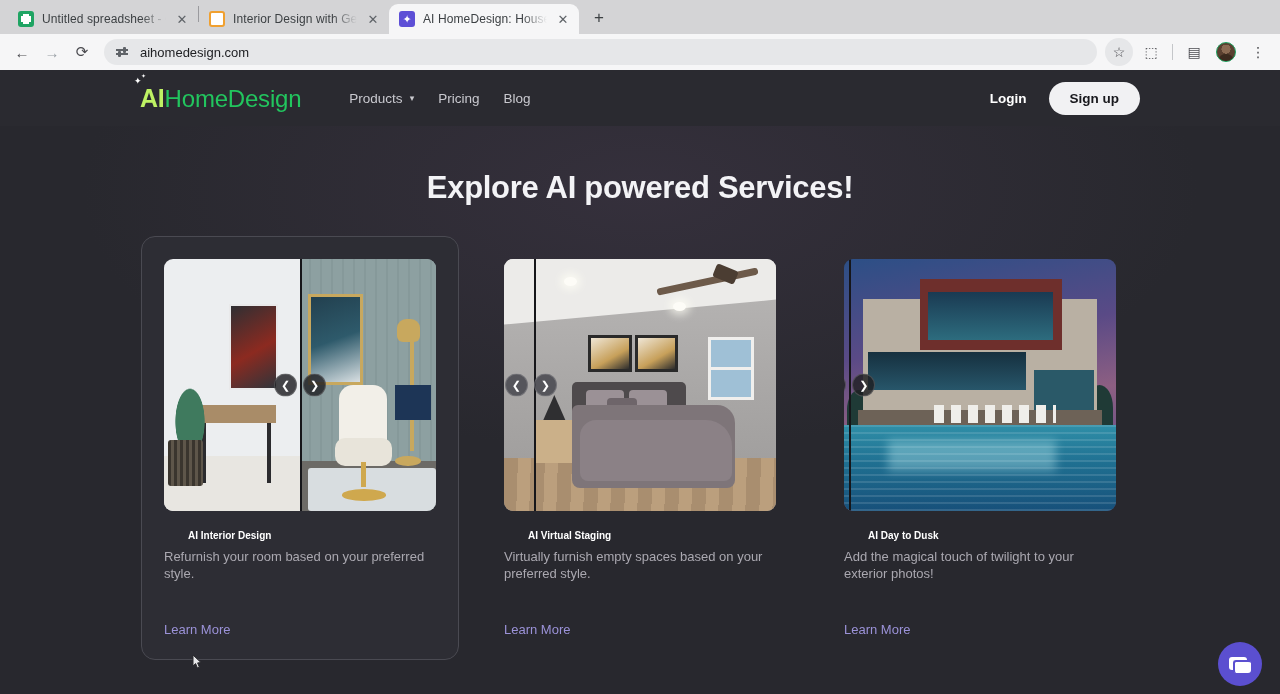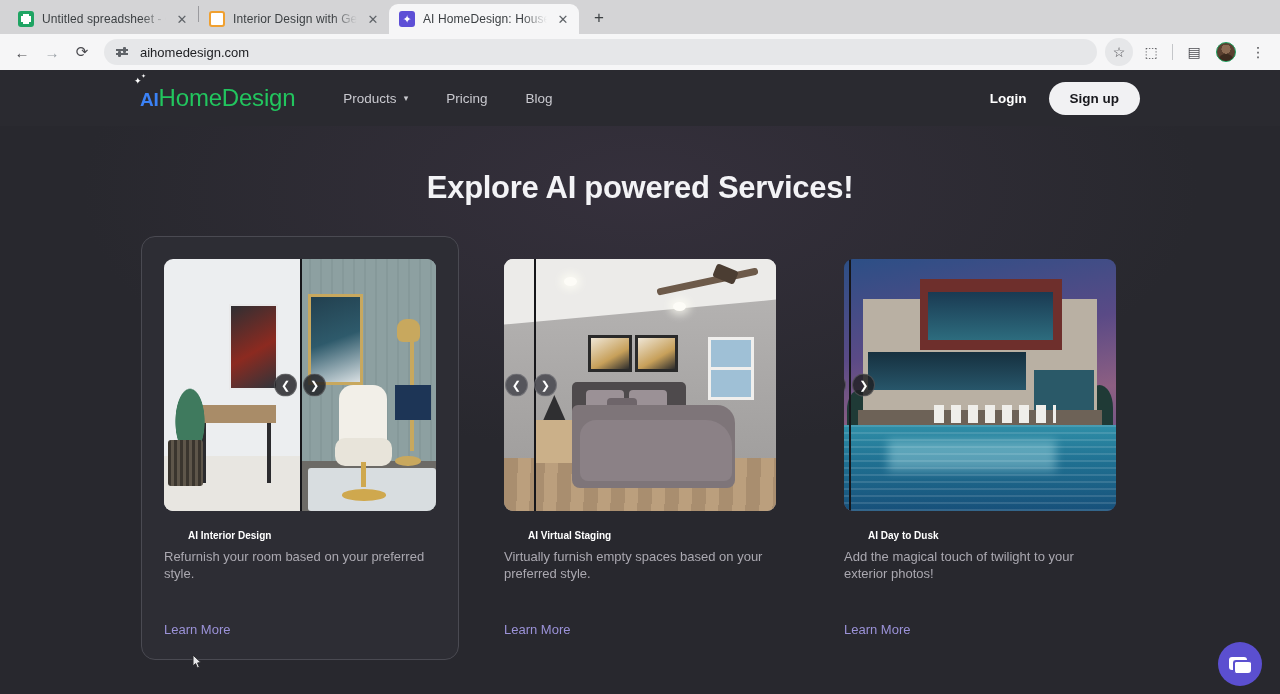--- a/index.html
+++ b/index.html
@@ -106,23 +106,23 @@
     height: 56px; background: #2a2a30; display: flex; align-items: center;
     padding: 0 140px; position: relative; z-index: 4;
   }
   .logo { display: flex; align-items: baseline; position: relative; margin-right: 48px; }
   .logo .spark {
     position: absolute; left: -6px; top: -7px; color: #fff; font-size: 9px; line-height: 1;
   }
   .logo .spark2 {
     position: absolute; left: 1px; top: -11px; color: #fff; font-size: 6px; line-height: 1;
   }
-  .logo-ai { font-size: 19px; font-weight: 700; color: #3b82f6; letter-spacing: -.2px; }
+  .logo-ai { font-size: 25px; font-weight: 700; color: #bef264; letter-spacing: -.2px; }
   .logo-rest { font-size: 24px; font-weight: 400; color: #22c55e; letter-spacing: -.2px; }
-  .nav { display: flex; align-items: center; gap: 38px; }
+  .nav { display: flex; align-items: center; gap: 24px; }
   .nav-item {
     font-size: 13.5px; color: #c9c9cf; display: flex; align-items: center; gap: 7px;
   }
   .chev { font-size: 9px; color: #c9c9cf; }
   .hdr-right { margin-left: auto; display: flex; align-items: center; gap: 22px; }
   .login { font-size: 13.5px; color: #fff; font-weight: 600; padding-left: 34px; }
   .signup {
     background: #f1f1f3; color: #18181c; font-size: 13.5px; font-weight: 700;
     border: none; border-radius: 20px; padding: 9px 21px; font-family: inherit;
   }

